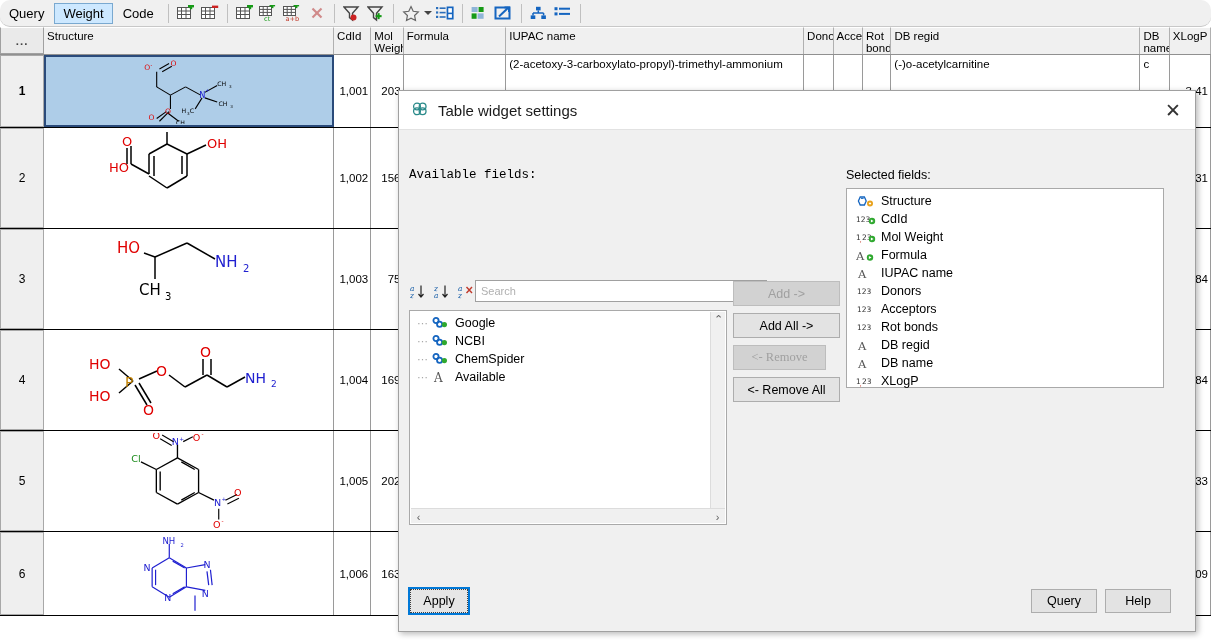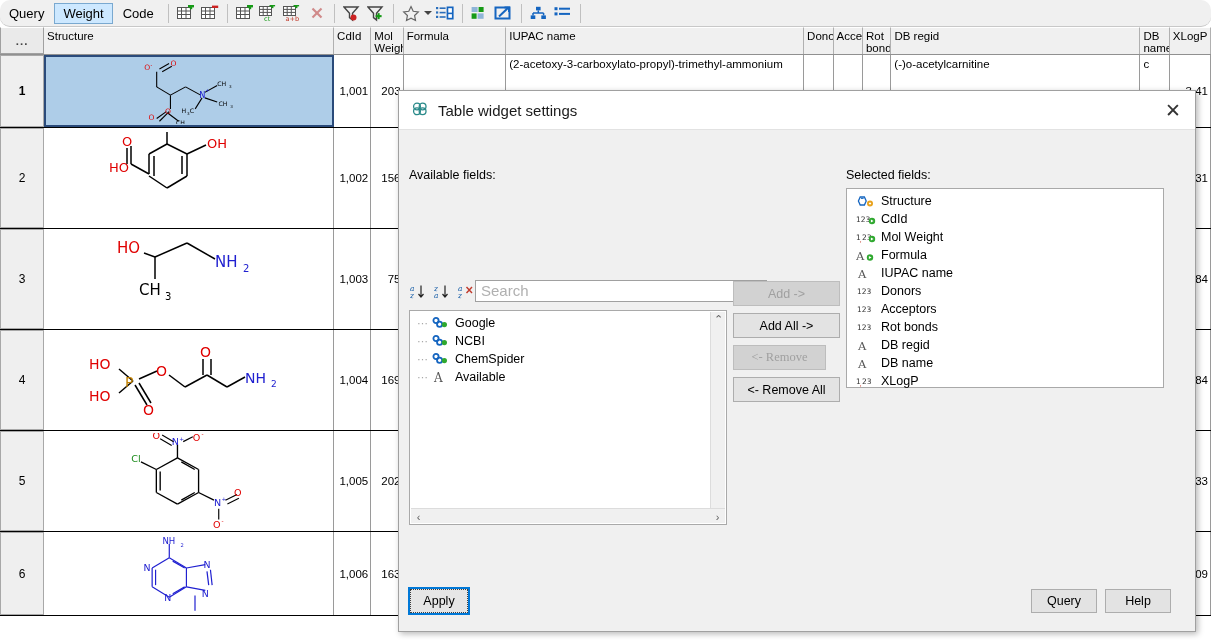--- a/index.html
+++ b/index.html
@@ -105,21 +105,21 @@
     width: 32px; height: 30px; display:flex; align-items:center; justify-content:center;
     font-size: 19px; color: #333; cursor: default;
   }
   .dlg-body { position: relative; width:100%; height: 502px; }
   .lbl { position:absolute; font-size:12.5px; color:#000; }
 
   .sortbar { position:absolute; left:10px; top:152px; width:318px; height:20px; display:flex; align-items:center; }
   .sortbtn { width:20px; height:20px; display:flex; align-items:center; justify-content:center; margin-right:4px; }
   .searchbox {
     position:absolute; left:76px; top:150px; width:292px; height:22px;
-    background:#fff; border:1px solid #a0a0a0; font-size:15px;
+    background:#fff; border:1px solid #a0a0a0; font-size:11px;
     padding: 0 5px; color:#b0b0b0; line-height:20px;
   }
   .listbox {
     position:absolute; background:#fff; border:1px solid #a9a9a9;
   }
   .avail-list { left:10px; top:180px; width:318px; height:215px; }
   .litem { display:flex; align-items:center; height:18px; padding-left:4px; font-size:12.5px; }
   .litem .ico { width:22px; display:flex; align-items:center; justify-content:center; margin-right:4px; flex:none; }
   .treeline { color:#a9a9a9; font-size:11px; width:13px; flex:none; text-align:center; }
 
@@ -583,21 +583,21 @@
               <circle cx="11.6" cy="10.3" r="3.4"></circle>
           </g>
         </svg>
       </span>
       <span class="dlg-title-text">Table widget settings</span>
       <span class="dlg-close">✕</span>
     </div>
 
     <div class="dlg-body">
 
-      <div class="lbl" style="left:10px; top:38px;">Available fields:</div>
+      <div class="lbl" style="left:10px; top:38px;font-family:Liberation Mono, monospace;">Available fields:</div>
       <div class="lbl" style="left:447px; top:38px;">Selected fields:</div>
 
       <div class="sortbar">
         <div class="sortbtn">
           <svg width="18" height="16" viewBox="0 0 18 16">
             <text x="0" y="7" font-family="DejaVu Serif, serif" font-size="7.5" font-style="italic" fill="#1a5fa8">a</text>
             <text x="0" y="14" font-family="DejaVu Serif, serif" font-size="7.5" font-style="italic" fill="#1a5fa8">z</text>
             <path d="M11 1.5 V12.5 M8.5 10 L11 13 L13.5 10" stroke="#222" stroke-width="1.2" fill="none"></path>
           </svg>
         </div>

